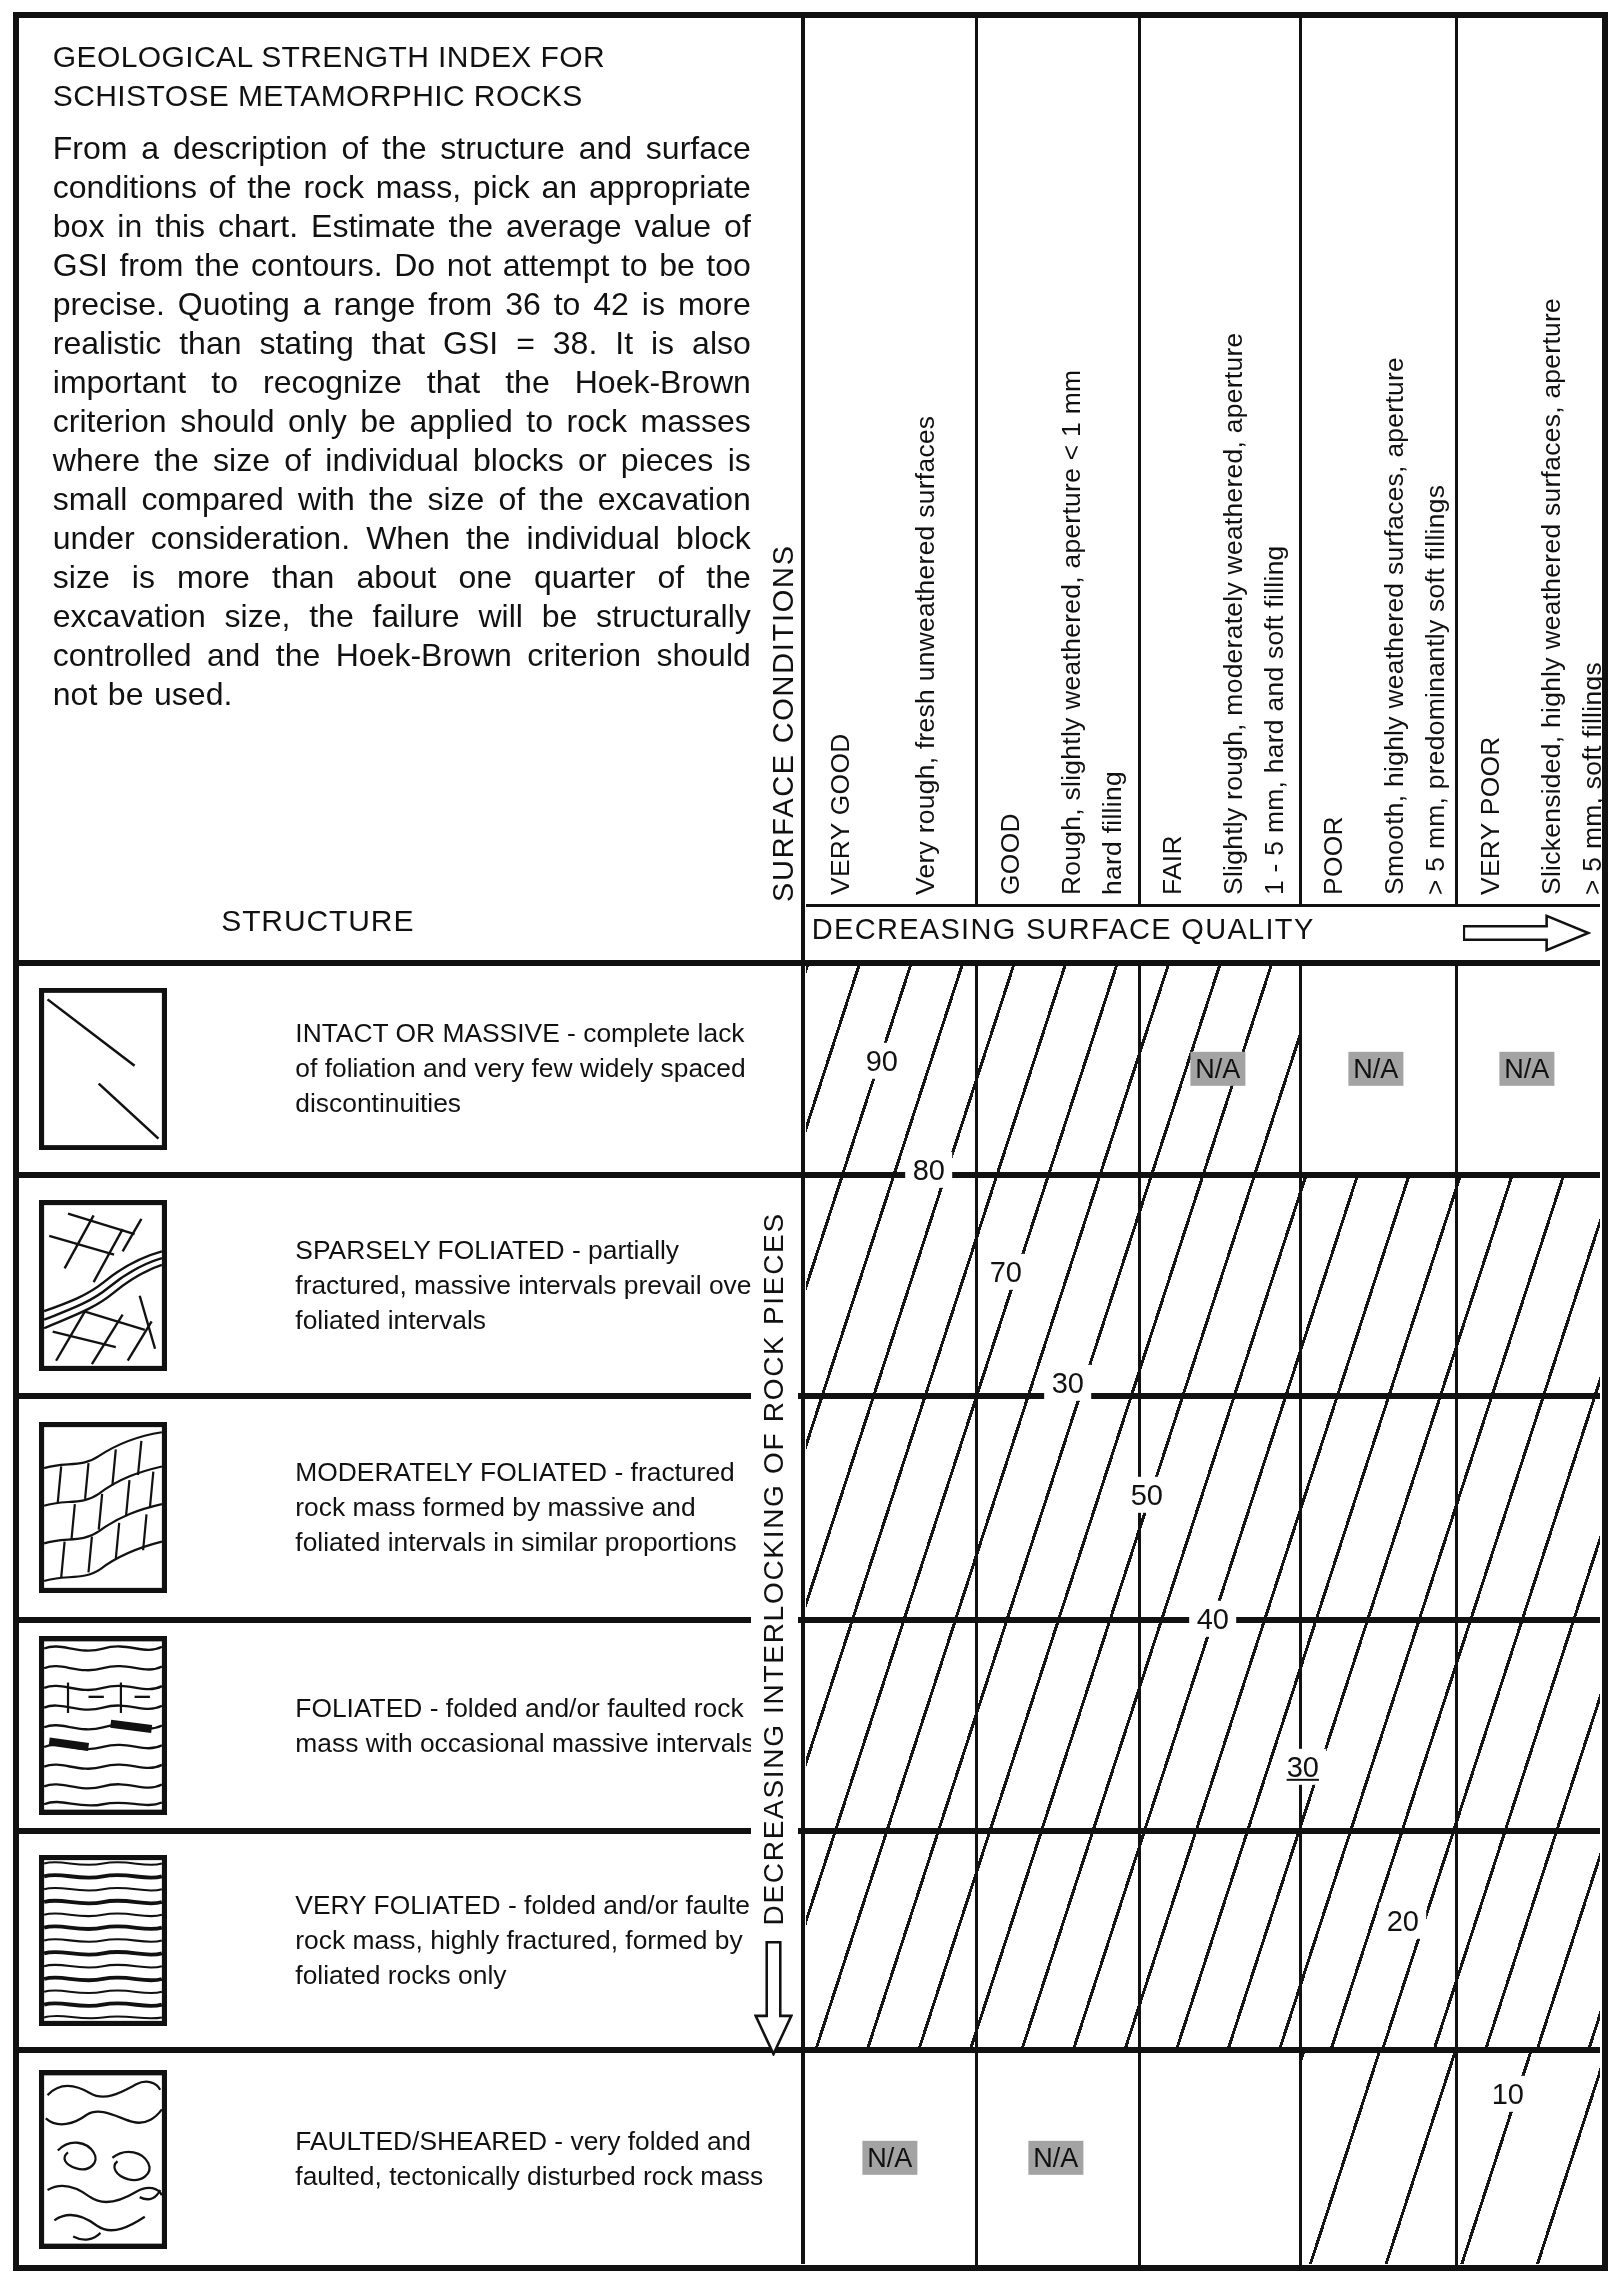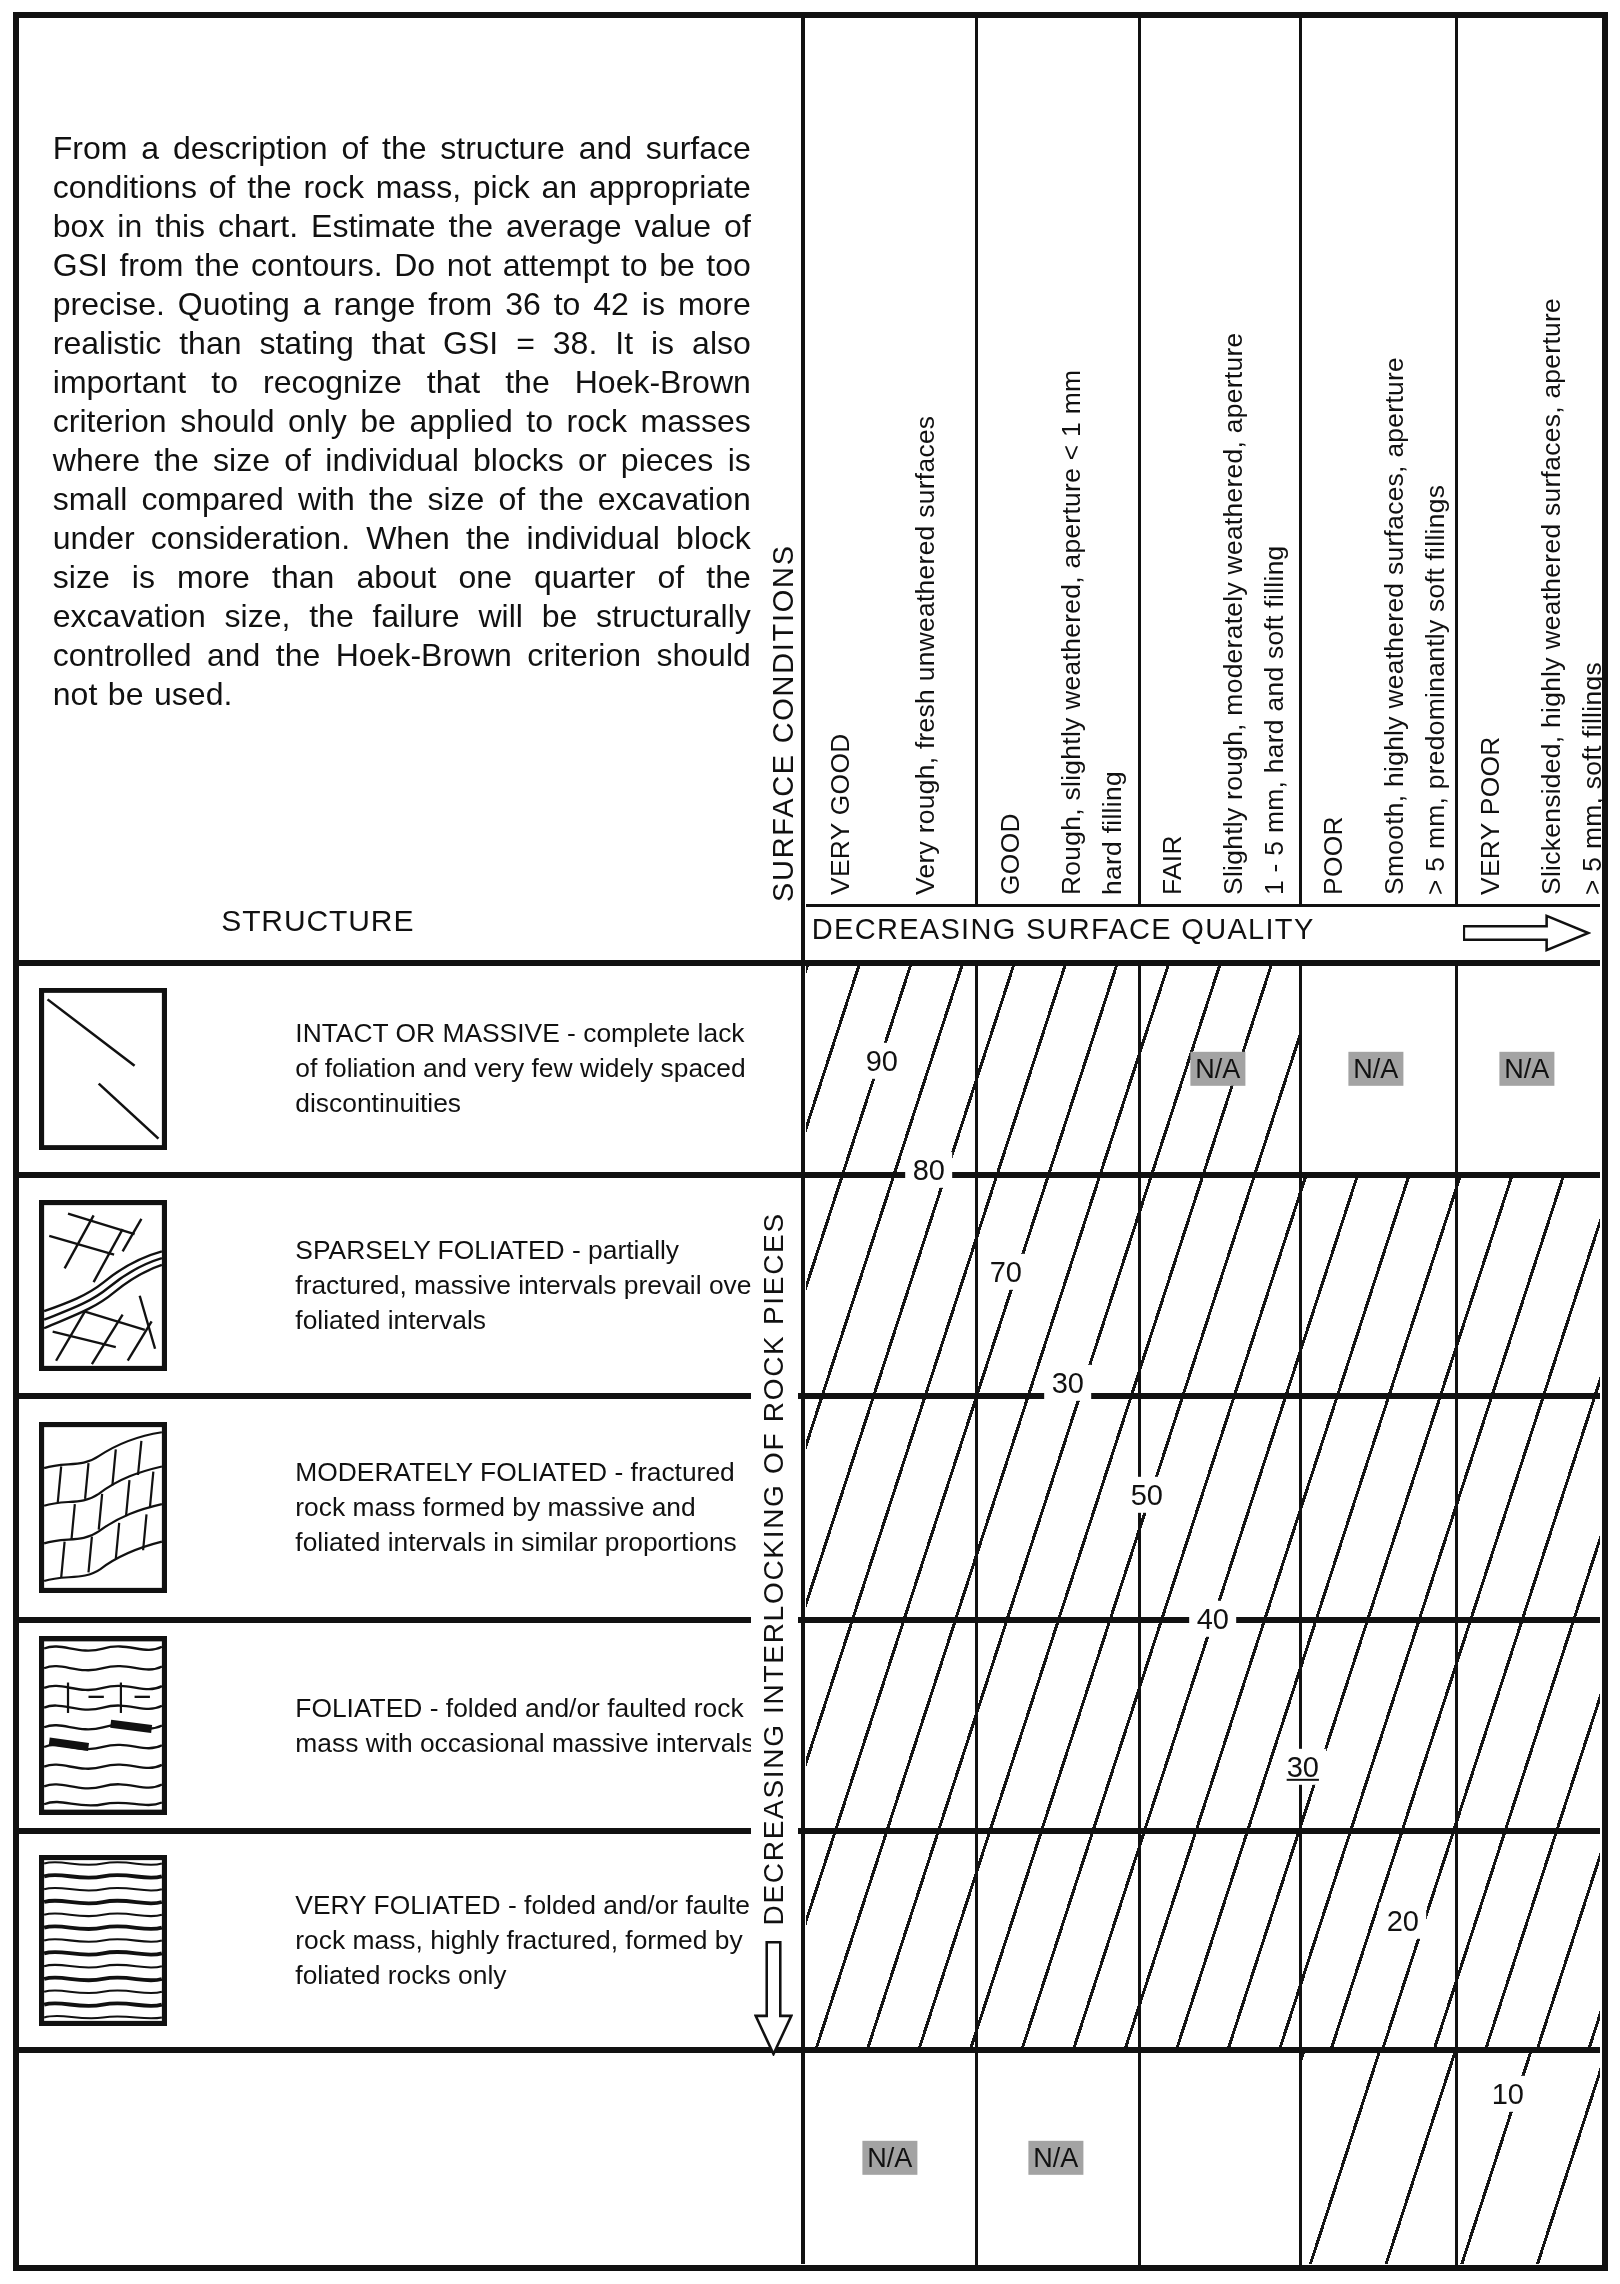--- a/index.html
+++ b/index.html
@@ -51,20 +51,21 @@
         background:#a3a3a3; padding:1.7px 5.1px; z-index:6; }
 
   svg.icon path, svg.icon line { stroke:#111; fill:none; }
 </style>
 </head>
 <body>
 
 <div class="page">
  <div class="frame">
 
+  <div class="title">GEOLOGICAL STRENGTH INDEX FOR SCHISTOSE METAMORPHIC ROCKS</div>
   <div class="intro">From a description of the structure and surface conditions of the rock mass, pick an appropriate box in this chart. Estimate the average value of GSI from the contours. Do not attempt to be too precise. Quoting a range from 36 to 42 is more realistic than stating that GSI = 38. It is also important to recognize that the Hoek-Brown criterion should only be applied to rock masses where the size of individual blocks or pieces is small compared with the size of the excavation under consideration. When the individual block size is more than about one quarter of the excavation size, the failure will be structurally controlled and the Hoek-Brown criterion should not be used.</div>
   <div class="structure-label">STRUCTURE</div>
   <div class="vlabel sc-label">SURFACE CONDITIONS</div>
 
   <div class="vlabel colhead first" style="left:800px">
     <div class="grade">VERY GOOD</div>
     <div class="cdesc">
           <div>Very rough, fresh unweathered surfaces</div>
         </div>
   </div>
@@ -221,20 +222,36 @@
         <path d="M6 55 C26 49 46 61 75 55 C104 49 124 61 144 55"></path>
         <path d="M6 85 C26 79 46 91 75 85 C104 79 124 91 144 85"></path>
         <path d="M6 115 C26 109 46 121 75 115 C104 109 124 121 144 115"></path>
         <path d="M6 145 C26 139 46 151 75 145 C104 139 124 151 144 145"></path>
         <path d="M6 175 C26 169 46 181 75 175 C104 169 124 181 144 175"></path>
       </g>
     </svg>
     <div class="rowlabel">VERY FOLIATED - folded and/or faulted rock mass, highly fractured, formed by foliated rocks only</div>
   </div>
 
+  <div class="srow" style="top:2035px; height:212px;">
+    <svg class="icon" width="128" height="179" viewBox="0 0 150 200" preserveAspectRatio="none">
+      <rect x="3" y="3" width="144" height="194" stroke="#111" stroke-width="6" fill="none"></rect>
+      <g stroke-width="2.6">
+        <path d="M10 28 C26 12 46 18 60 26 C78 36 98 24 114 16 C126 10 138 14 142 22"></path>
+        <path d="M8 54 C22 66 42 60 56 50 C72 40 94 54 110 58 C126 62 138 52 144 44"></path>
+        <path d="M22 90 C36 76 56 80 64 92 C72 104 58 114 44 110 C30 106 26 98 34 92"></path>
+        <path d="M86 98 C102 86 122 92 128 104 C134 116 120 126 104 122 C90 118 84 108 92 102"></path>
+        <path d="M10 134 C28 124 46 132 60 142 C78 154 100 144 114 136 C128 128 140 132 144 140"></path>
+        <path d="M18 168 C36 156 54 164 68 174 C86 186 108 174 124 164"></path>
+        <path d="M40 186 C52 192 64 190 72 182"></path>
+        <path d="M118 142 C130 148 138 142 142 134"></path>
+      </g>
+    </svg>
+    <div class="rowlabel">FAULTED/SHEARED - very folded and faulted, tectonically disturbed rock mass</div>
+  </div>
 
   <div class="vlabel interlock-label">DECREASING INTERLOCKING OF ROCK PIECES</div>
   <svg class="arrow-down" width="39" height="115" viewBox="0 0 46 135">
     <polygon points="15,1 31,1 31,88 44,88 23,133 2,88 15,88" fill="#fff" stroke="#111" stroke-width="3"></polygon>
   </svg>
 
   <div class="gsi-num" style="left:863px; top:1043px;">90</div>
   <div class="gsi-num" style="left:910px; top:1152px;">80</div>
   <div class="gsi-num" style="left:987px; top:1254px;">70</div>
   <div class="gsi-num" style="left:1049px; top:1365px;">30</div>

